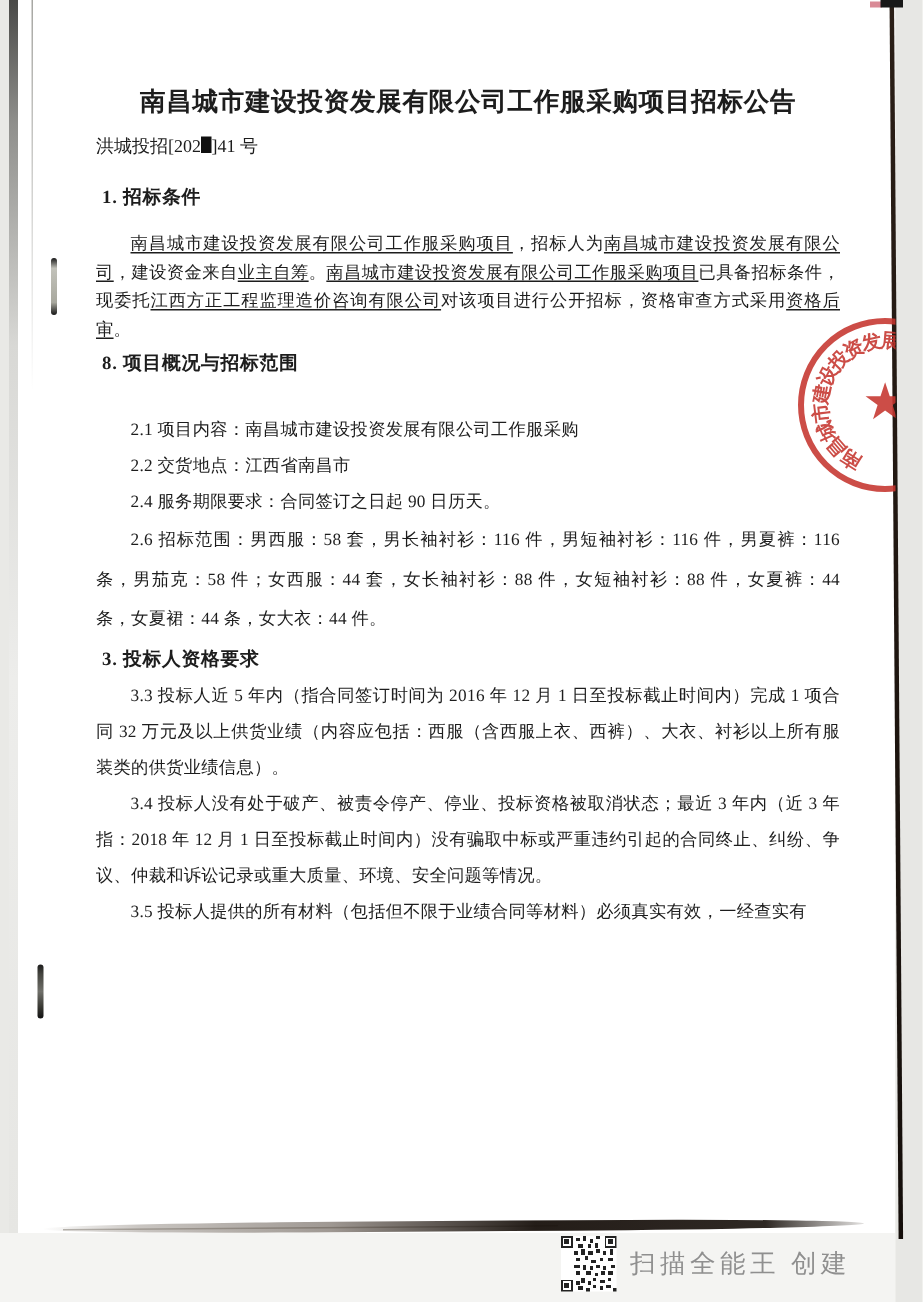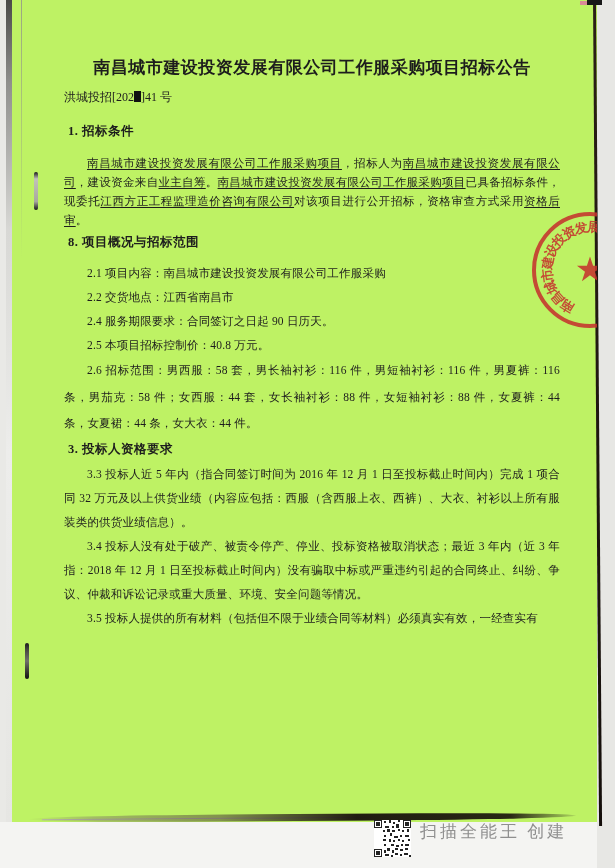--- a/index.html
+++ b/index.html
@@ -5,21 +5,21 @@
   html,body{margin:0;padding:0;}
   body{
     width:615px;height:868px;position:relative;overflow:hidden;
     background:#e9e9e6;
     font-family:"Liberation Serif","DejaVu Serif",serif;
   }
   .scan{position:absolute;inset:0;}
   
   .paper{
     position:absolute;left:6px;top:0;width:591px;height:822px;
-    background:#bef264;overflow:hidden;
+    background:#ffffff;overflow:hidden;
   }
   .left-edge{
     position:absolute;left:0;top:0;width:6px;height:822px;
     background:linear-gradient(#4a4a48 0%,#8f8f8c 10%,#d8d8d5 28%,#ededeb 55%,#e6e6e3 100%);
   }
   .crease{
     position:absolute;left:15px;top:0;width:1px;height:260px;
     background:linear-gradient(rgba(145,145,140,.8),rgba(145,145,140,0));
   }
   
@@ -51,42 +51,42 @@
   
   .doc-content{position:absolute;left:58px;top:56px;width:496px;color:#1d1d1d;}
   .title{font-size:17px;line-height:24px;font-weight:bold;text-align:center;letter-spacing:.5px;margin:0 0 10px;}
   .docnum{font-size:12px;line-height:15px;font-weight:normal;text-align:left;margin:0 0 18px;}
   .redact{display:inline-block;width:7px;height:11px;background:#101010;vertical-align:-1px;}
   .sec-h{font-size:12.5px;line-height:17px;font-weight:bold;margin:4px;letter-spacing:.5px;}
   .h2m{margin-top:4px;}
   .h3m{margin-top:4px;}
   .p{font-size:11.5px;margin:0;text-indent:2em;text-align:justify;letter-spacing:.2px;}
   .lh29{line-height:19px;margin-top:14px;}
-  .items{margin-top:10px;}
+  .items{margin-top:24px;}
   .lh24{line-height:24px;}
   .lh26{line-height:26.5px;}
   .lh25{line-height:24px;}
   .m31{margin-top:8px;}
   .u{text-decoration:underline;text-underline-offset:2px;text-decoration-thickness:1px;}
   
   .seal{
     position:absolute;left:526px;top:212px;width:116px;height:116px;
     color:#c5352e;opacity:.88;z-index:5;
   }
   .seal-ring{position:absolute;inset:0;border:4px solid currentColor;border-radius:50%;}
   .seal-star{
     position:absolute;left:50%;top:50%;transform:translate(-50%,-54%);
     font-size:34px;line-height:34px;font-family:"DejaVu Sans",sans-serif;
   }
   .seal-arc{position:absolute;inset:0;}
   .seal-arc span{
     position:absolute;left:50%;top:50%;font-size:13px;font-weight:bold;line-height:13px;
   }
   
-  .watermark{position:absolute;left:374px;top:820px;height:44px;display:flex;gap:9px;z-index:6;}
+  .watermark{position:absolute;left:374px;top:820px;height:44px;display:flex;align-items:center;gap:9px;z-index:6;}
   .wm-text{font-size:17px;color:#8f8f8f;letter-spacing:3px;}
 </style>
 </head>
 <body>
 
 <div class="scan">
 
   <div class="paper">
     <div class="left-edge"></div>
     <div class="crease"></div>
@@ -97,21 +97,20 @@
       <div class="docnum"><span>洪城投招[202</span><span class="redact"></span><span>]41 号</span></div>
 
       <h2 class="sec-h">1. 招标条件</h2>
       <p class="p lh29"><span class="u">南昌城市建设投资发展有限公司工作服采购项目</span><span>，招标人为</span><span class="u">南昌城市建设投资发展有限公司</span><span>，建设资金来自</span><span class="u">业主自筹</span><span>。</span><span class="u">南昌城市建设投资发展有限公司工作服采购项目</span><span>已具备招标条件，现委托</span><span class="u">江西方正工程监理造价咨询有限公司</span><span>对该项目进行公开招标，资格审查方式采用</span><span class="u">资格后审</span><span>。</span></p>
 
       <h2 class="sec-h h2m">8. 项目概况与招标范围</h2>
       <div class="items">
         <p class="p lh24"><span>2.1 项目内容：南昌城市建设投资发展有限公司工作服采购</span></p>
         <p class="p lh24"><span>2.2 交货地点：江西省南昌市</span></p>
         <p class="p lh24"><span>2.4 服务期限要求：合同签订之日起 90 日历天。</span></p>
-        <p class="p lh24"><span>2.5 本项目招标控制价：40.8 万元。</span></p>
         <p class="p lh26"><span>2.6 招标范围：男西服：58 套，男长袖衬衫：116 件，男短袖衬衫：116 件，男夏裤：116 条，男茄克：58 件；女西服：44 套，女长袖衬衫：88 件，女短袖衬衫：88 件，女夏裤：44 条，女夏裙：44 条，女大衣：44 件。</span></p>
       </div>
 
       <h2 class="sec-h h3m">3. 投标人资格要求</h2>
       <p class="p lh25"><span>3.3 投标人近 5 年内（指合同签订时间为 2016 年 12 月 1 日至投标截止时间内）完成 1 项合同 32 万元及以上供货业绩（内容应包括：西服（含西服上衣、西裤）、大衣、衬衫以上所有服装类的供货业绩信息）。</span></p>
       <p class="p lh25"><span>3.4 投标人没有处于破产、被责令停产、停业、投标资格被取消状态；最近 3 年内（近 3 年指：2018 年 12 月 1 日至投标截止时间内）没有骗取中标或严重违约引起的合同终止、纠纷、争议、仲裁和诉讼记录或重大质量、环境、安全问题等情况。</span></p>
       <p class="p lh25"><span>3.5 投标人提供的所有材料（包括但不限于业绩合同等材料）必须真实有效，一经查实有</span></p>
     </div>
 
     <div class="seal">

